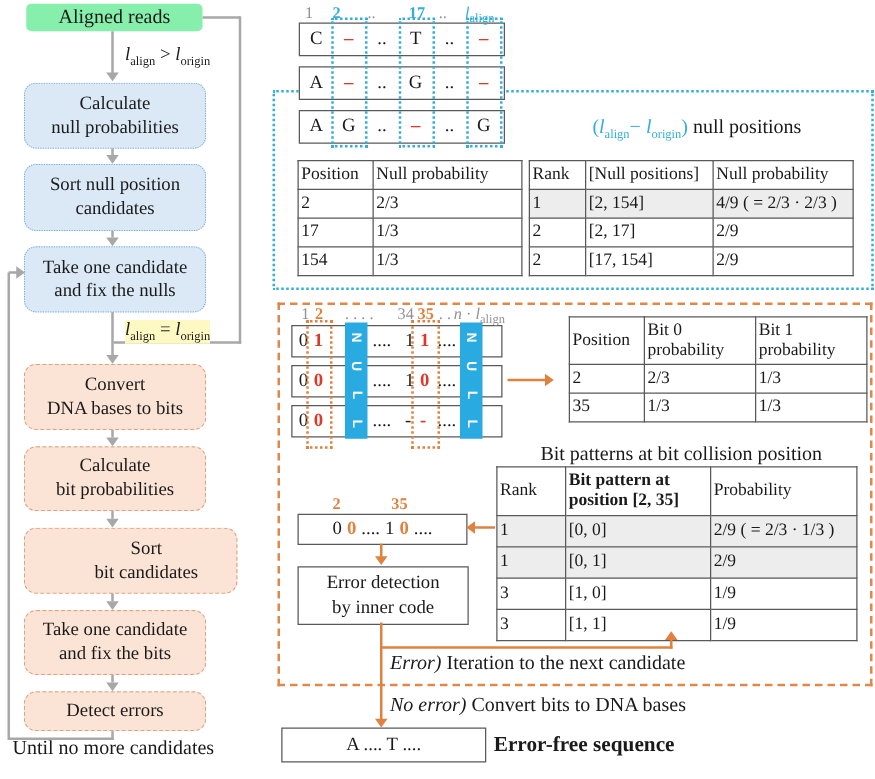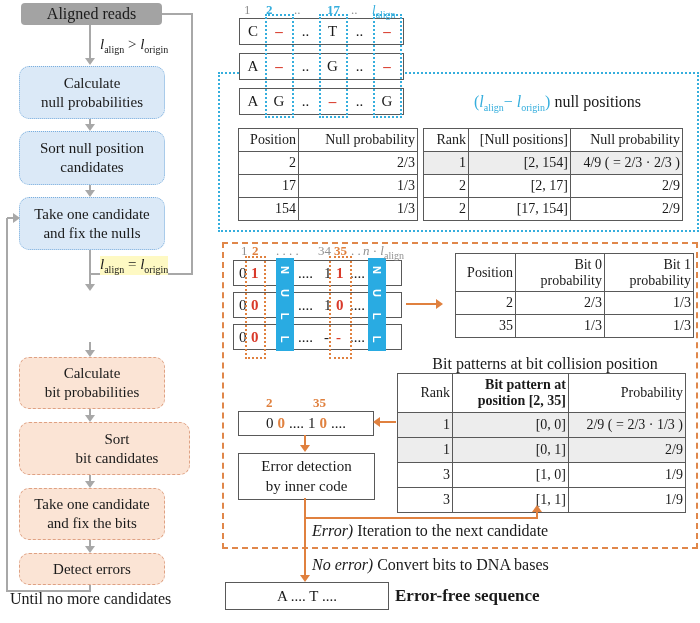--- a/index.html
+++ b/index.html
@@ -5,21 +5,21 @@
   html,body{margin:0;padding:0;background:#fff;}
   #canvas{position:relative;width:700px;height:623px;background:#fff;
           font-family:"Liberation Serif","DejaVu Serif",serif;color:#1a1a1a;overflow:hidden;}
   .abs{position:absolute;}
   .pre{white-space:pre-line;}
   
   .flowbox{left:19px;width:144px;display:flex;align-items:center;justify-content:center;
            text-align:center;font-size:15px;line-height:1.25;border-radius:10px;z-index:2;}
   .bluebox{background:#dbe9f7;border:1.5px dotted #79aede;}
   .orangebox{background:#fbe4d5;border:1.5px dashed #dfa183;}
-  .graybox{background:#a3a3a3;border-radius:4px;display:flex;align-items:center;justify-content:center;
+  .graybox{background:#86efac;border-radius:4px;display:flex;align-items:center;justify-content:center;
            font-size:16px;z-index:2;}
   
   .gline{background:#a8a8a8;z-index:1;}
   .oline{background:#e0813f;z-index:5;}
   
   .ah{width:0;height:0;z-index:5;}
   .ah.gdown{border-left:5px solid transparent;border-right:5px solid transparent;border-top:7px solid #a8a8a8;}
   .ah.gright{border-top:5px solid transparent;border-bottom:5px solid transparent;border-left:7px solid #a8a8a8;}
   .ah.odown{border-left:5px solid transparent;border-right:5px solid transparent;border-top:7px solid #e0813f;}
   .ah.oright{border-top:5px solid transparent;border-bottom:5px solid transparent;border-left:7px solid #e0813f;}
@@ -39,21 +39,21 @@
   .nullbar{width:18px;background:#29abe2;z-index:3;display:flex;flex-direction:column;
            justify-content:space-around;align-items:center;}
   .nullbar span{transform:rotate(90deg);color:#fff;font-size:11px;font-weight:bold;
                 font-family:"Liberation Sans",sans-serif;}
   .red{color:#d93a2b;font-weight:bold;}
   .cyan{color:#35aedd;}
   .orangetx{color:#e0813f;font-weight:bold;}
   .graytx{color:#919191;}
   
   table{border-collapse:collapse;font-size:14px;position:absolute;background:#fff;table-layout:fixed;z-index:2;}
-  td,th{border:1px solid #595959;text-align:right;font-weight:normal;padding:0 2px;}
+  td,th{border:1px solid #595959;text-align:left;font-weight:normal;padding:0 2px;}
   .t23 td,.t23 th{height:22px;}
   .hl{background:#ededed;}
   
   sub{font-size:10px;}
   .fi{font-style:italic;}
   .hdr13{font-size:13px;z-index:5;}
   .plain-box{background:#fff;border:1px solid #595959;display:flex;align-items:center;
              justify-content:center;font-size:15px;z-index:2;}
 </style>
 </head>
@@ -79,20 +79,24 @@
   </div>
   <div class="abs flowbox bluebox pre" style="top:197px;height:51px;">
     <span class="pre">Take one candidate
 and fix the nulls</span>
   </div>
 
   <div class="abs" style="left:100px;top:256px;font-size:15px;z-index:2;background:#fef9c3;">
     <span class="fi">l</span><sub>align</sub><span> = </span><span class="fi">l</span><sub>origin</sub>
   </div>
 
+  <div class="abs flowbox orangebox pre" style="top:291px;height:51px;">
+    <span class="pre">Convert
+DNA bases to bits</span>
+  </div>
   <div class="abs flowbox orangebox pre" style="top:357px;height:50px;">
     <span class="pre">Calculate
 bit probabilities</span>
   </div>
   <div class="abs flowbox orangebox pre" style="top:422px;height:51px;padding-left:25px;">
     <span class="pre">Sort
 bit candidates</span>
   </div>
   <div class="abs flowbox orangebox pre" style="top:488px;height:50px;">
     <span class="pre">Take one candidate

